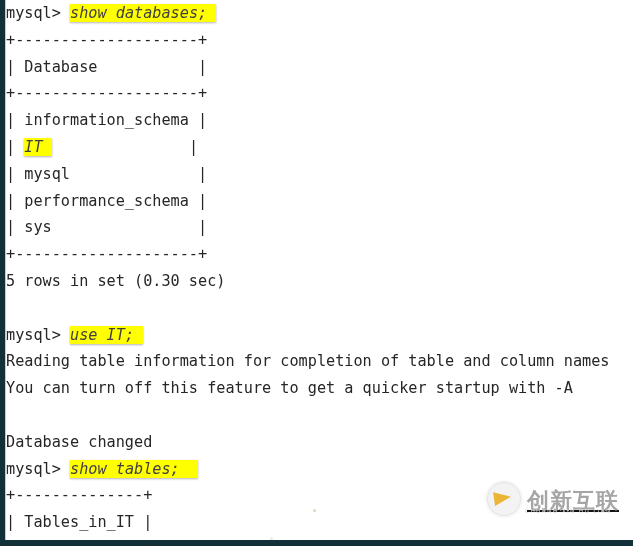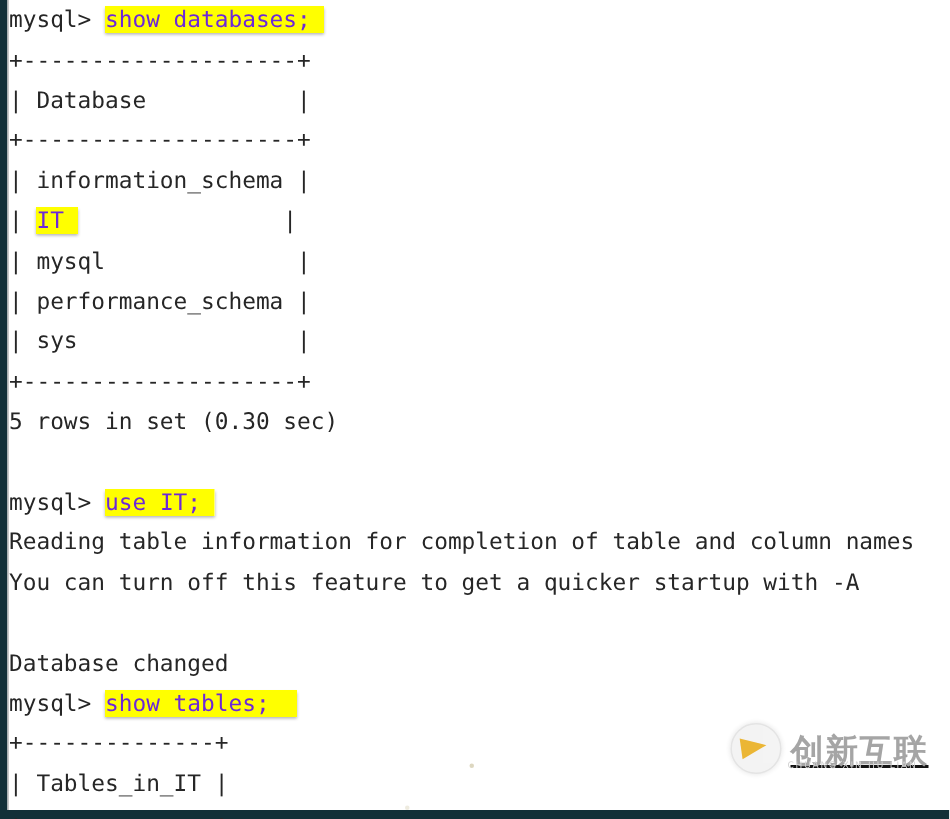--- a/index.html
+++ b/index.html
@@ -49,22 +49,23 @@
     color: #262626;
     white-space: pre;
     letter-spacing: 0px;
   }
   .line {
     height: 26.8px;
     white-space: pre;
   }
   .hl {
     background: #ffff00;
-    color: #6d28d9;
+    color: #404040;
     box-shadow: 0 1px 2px rgba(0,0,0,0.30);
+    font-style: italic;
   }
   
   #watermark {
     position: absolute;
     right: 6px;
     bottom: 30px;
     width: 140px;
     height: 48px;
     display: flex;
     align-items: flex-end;

